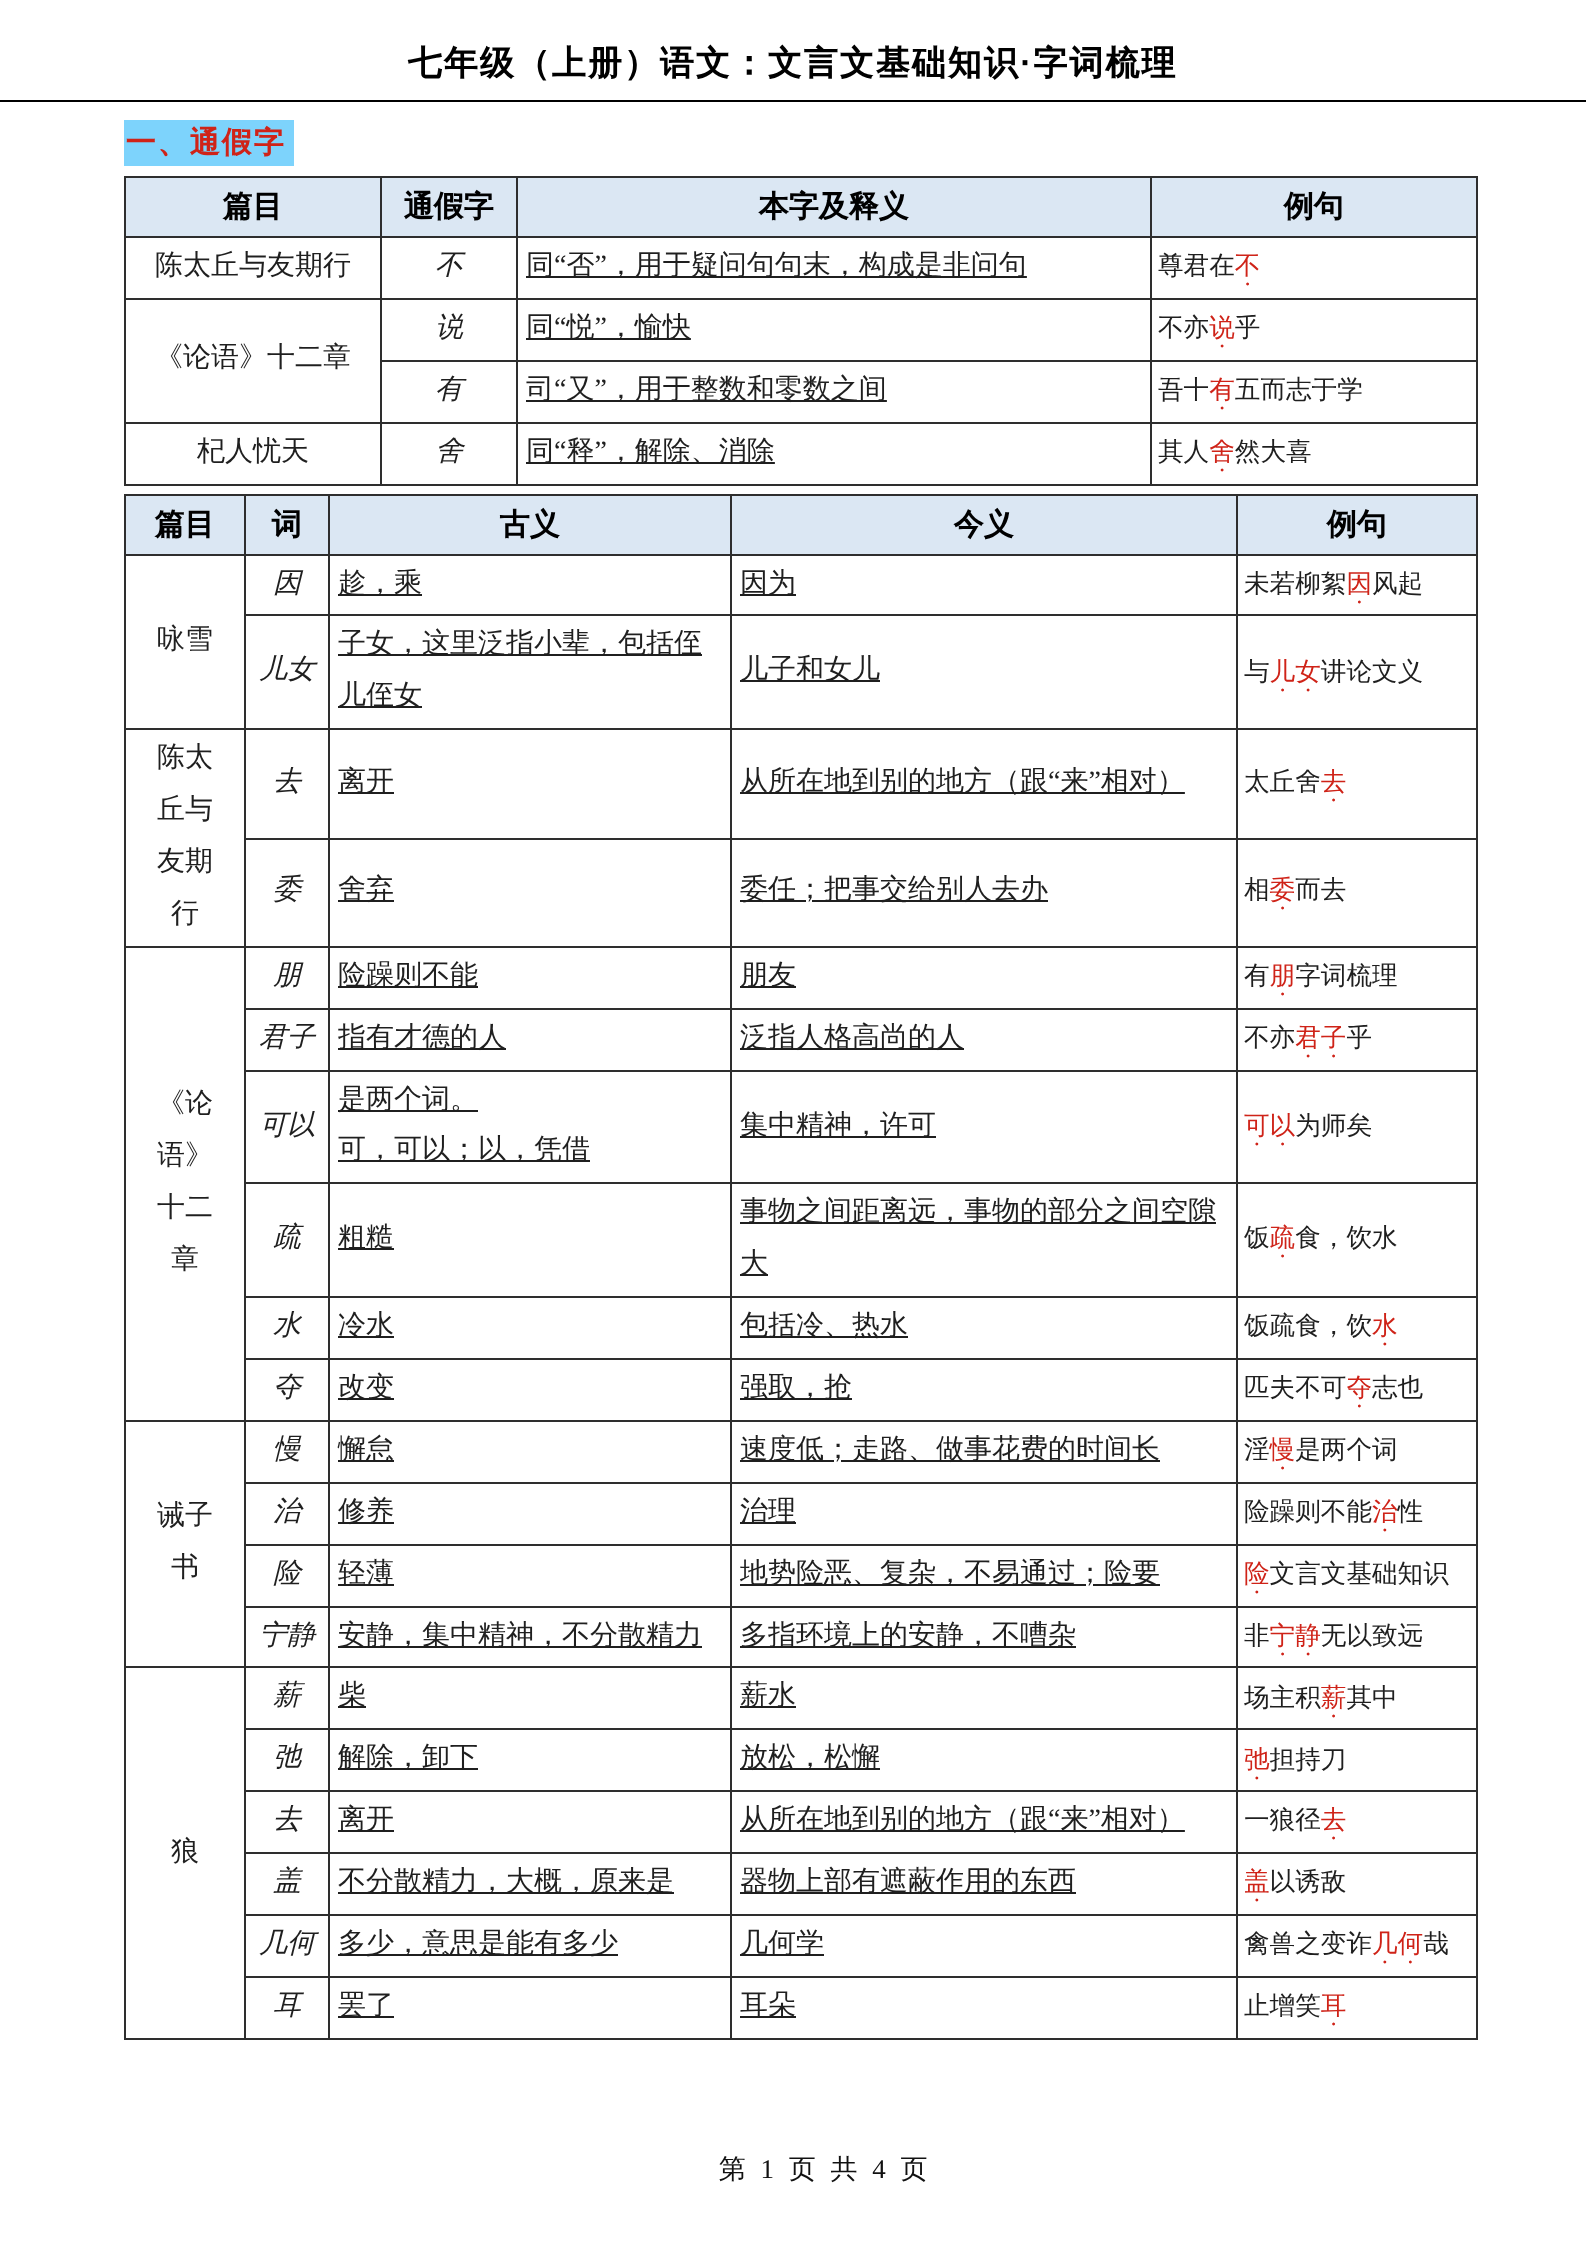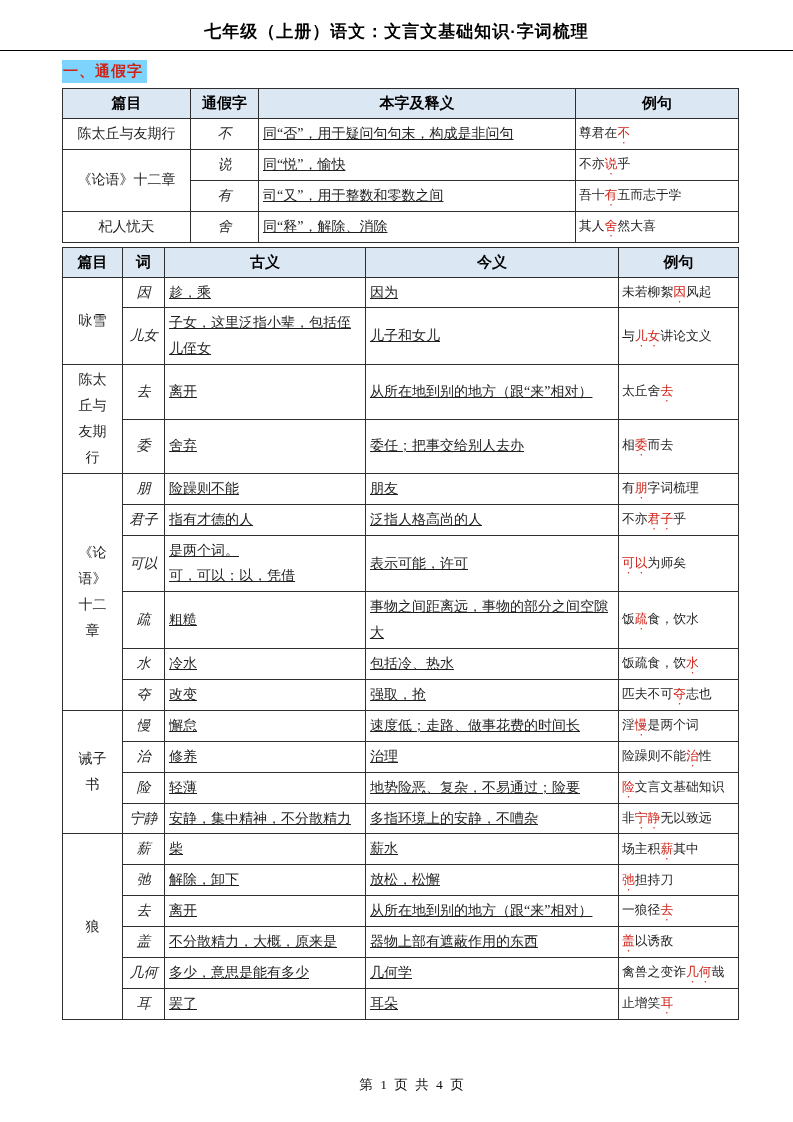--- a/index.html
+++ b/index.html
@@ -163,21 +163,21 @@
           <tr>
             <td class="c-word">君子</td>
             <td class="c-ancient">指有才德的人</td>
             <td class="c-modern">泛指人格高尚的人</td>
             <td class="c-ex"><span>不亦</span><span class="em">君子</span><span>乎</span></td>
           </tr>
           <tr>
             <td class="c-word">可以</td>
             <td class="c-ancient">是两个词。
 可，可以；以，凭借</td>
-            <td class="c-modern">表示可能，许可</td>
+            <td class="c-modern">集中精神，许可</td>
             <td class="c-ex"><span class="em">可以</span><span>为师矣</span></td>
           </tr>
           <tr>
             <td class="c-word">疏</td>
             <td class="c-ancient">粗糙</td>
             <td class="c-modern">事物之间距离远，事物的部分之间空隙大</td>
             <td class="c-ex"><span>饭</span><span class="em">疏</span><span>食，饮水</span></td>
           </tr>
           <tr>
             <td class="c-word">水</td>

